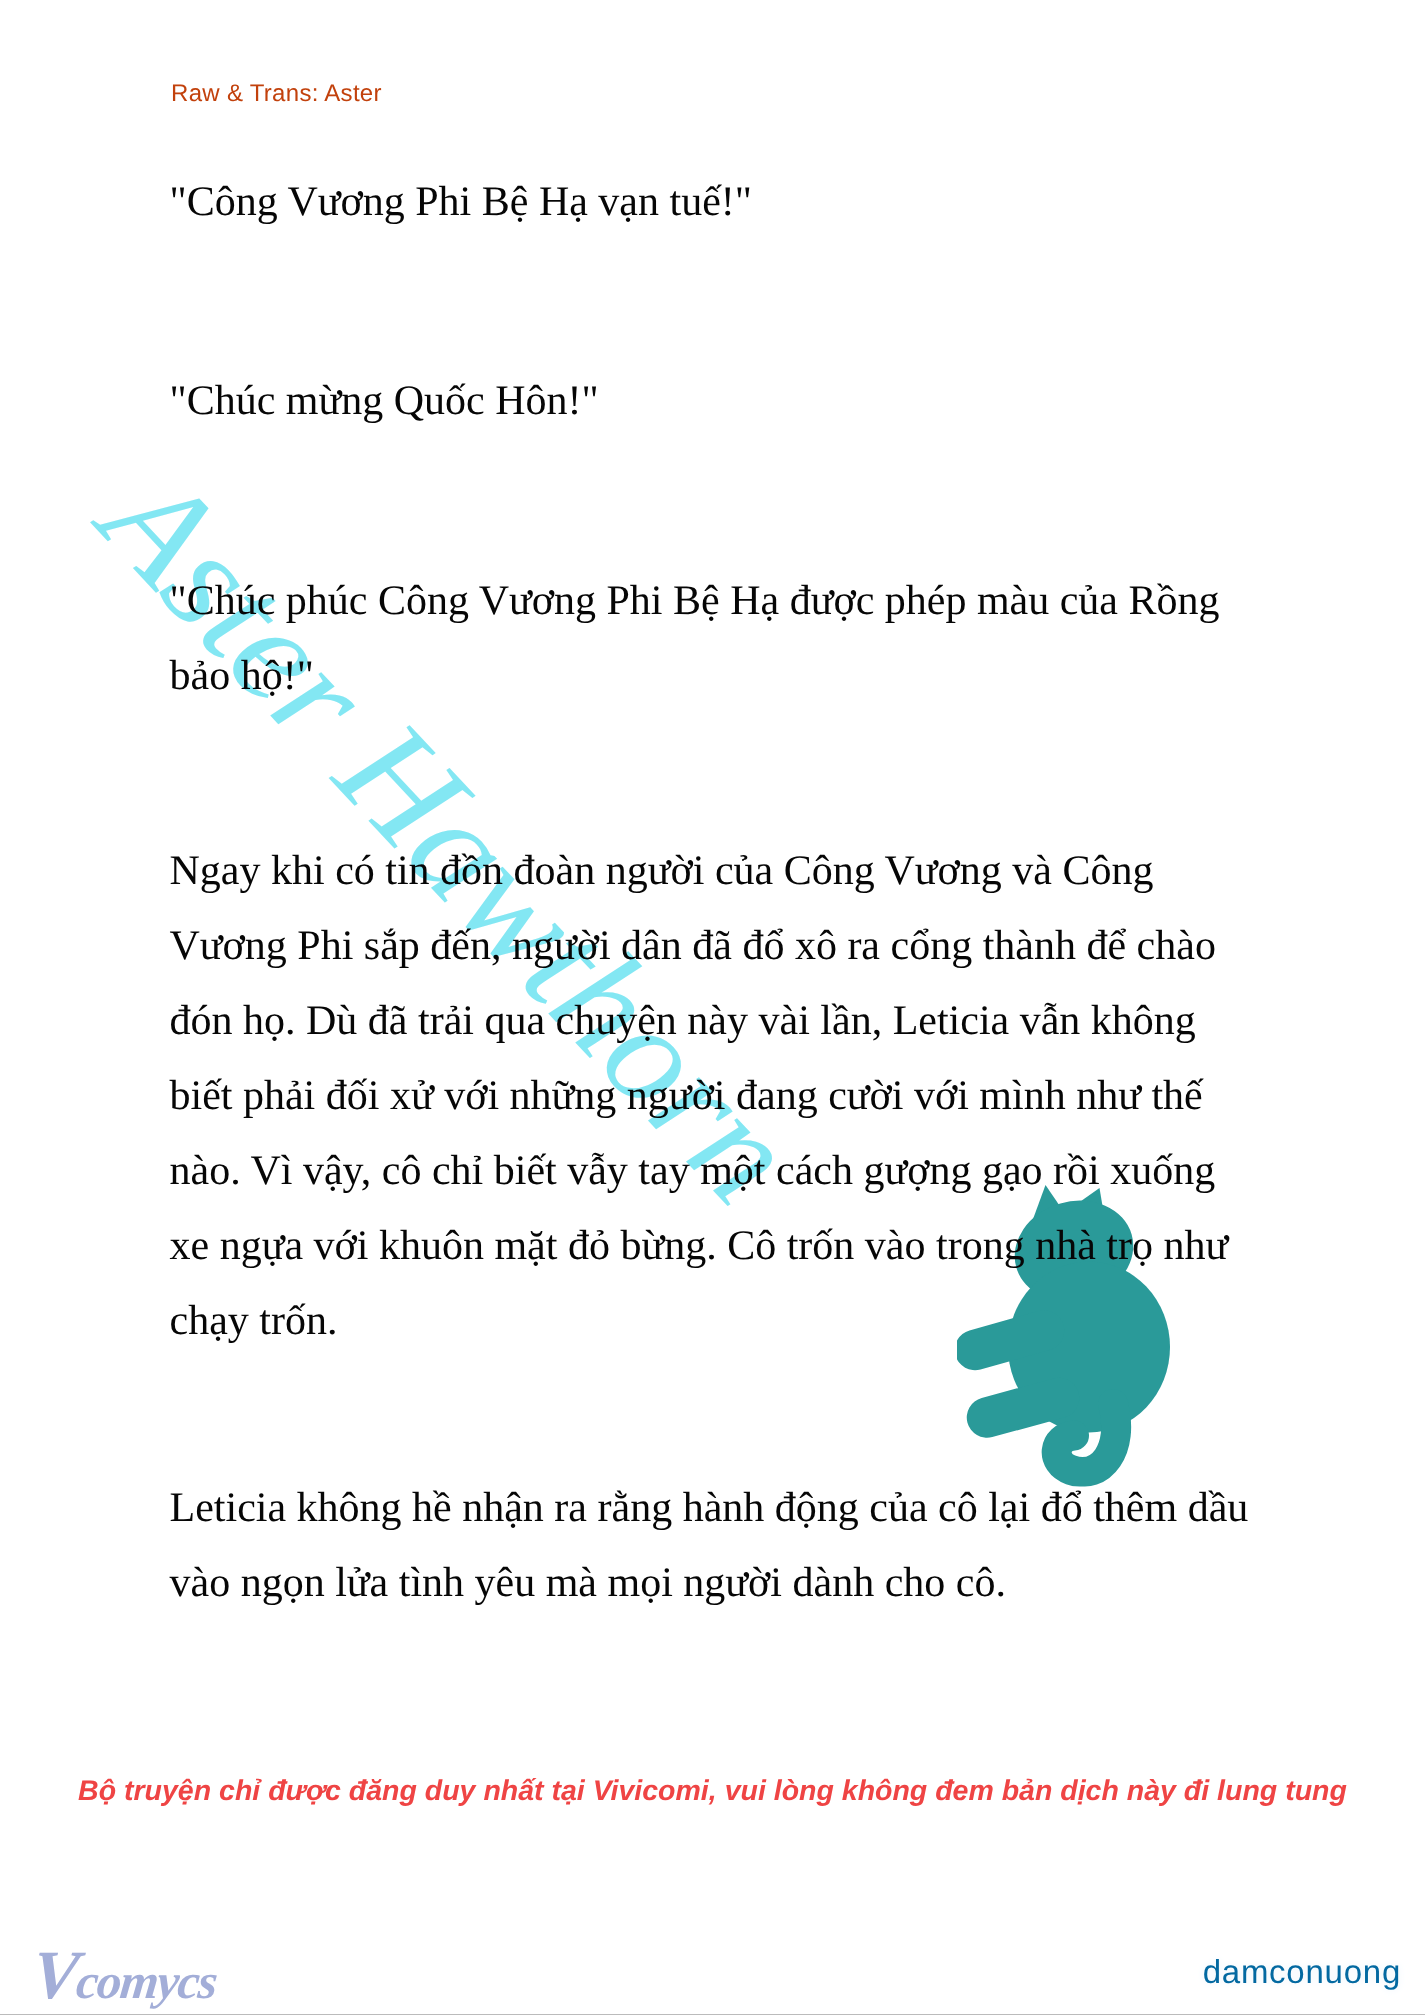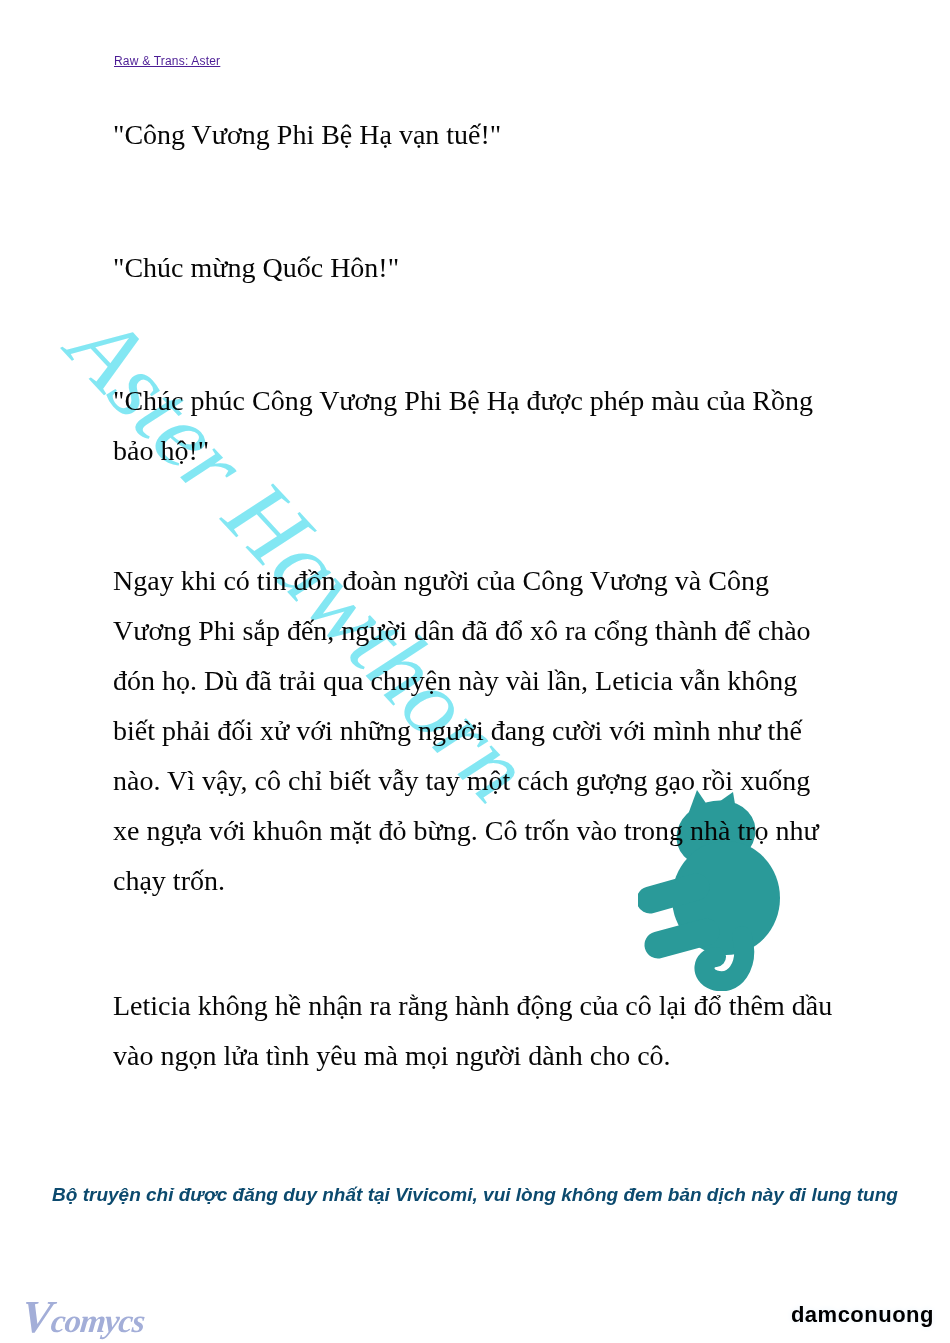--- a/index.html
+++ b/index.html
@@ -7,23 +7,22 @@
     position:relative;
     width:950px;height:1343px;
     background:#ffffff;
     overflow:hidden;
     font-family:"Liberation Serif", serif;
     margin:0 auto;
   }
   .credit{
     position:absolute;left:114px;top:54px;
     font-family:"Liberation Sans", sans-serif;
-    font-size:12px;color:#4c1d95;letter-spacing:.2px;
+    font-size:16px;color:#c2410c;letter-spacing:.2px;
     z-index:3;
-    text-decoration:underline;
   }
   .body-text{
     position:absolute;left:113px;width:730px;
     font-size:28px;line-height:50px;color:#060606;
     z-index:3;margin:0;
   }
   .p1{top:110px;}
   .p2{top:243px;}
   .p3{top:376px;}
   .p4{top:556px;}
@@ -40,36 +39,36 @@
   .cat{
     position:absolute;left:638px;top:786px;
     width:150px;height:205px;z-index:2;
   }
   .footer{
     position:absolute;left:0;right:0;top:1181px;
     text-align:center;
     font-family:"Liberation Sans", sans-serif;
     font-weight:bold;font-style:italic;
     font-size:19px;line-height:28px;
-    color:#0c4a6e;z-index:3;
+    color:#ef4444;z-index:3;
   }
   .vlogo{
     position:absolute;left:22px;top:1290px;
     font-family:"Liberation Serif", serif;
     font-style:italic;font-weight:bold;
     font-size:33px;color:#a3aed8;
     transform:skewX(-6deg);
     letter-spacing:-1px;z-index:3;
   }
   .vlogo::first-letter{font-size:46px;}
   .sitetag{
     position:absolute;right:16px;top:1302px;
     font-family:"Liberation Sans", sans-serif;
-    font-weight:bold;font-size:22px;
-    color:#000000;letter-spacing:.5px;
+    font-weight:normal;font-size:22px;
+    color:#0369a1;letter-spacing:.5px;
     text-shadow:0 0 6px #e9f2fa,0 0 2px #ffffff;
     z-index:3;
   }
 </style>
 </head>
 <body>
 
 <div class="page">
 
   <div class="credit">Raw &amp; Trans: Aster</div>

